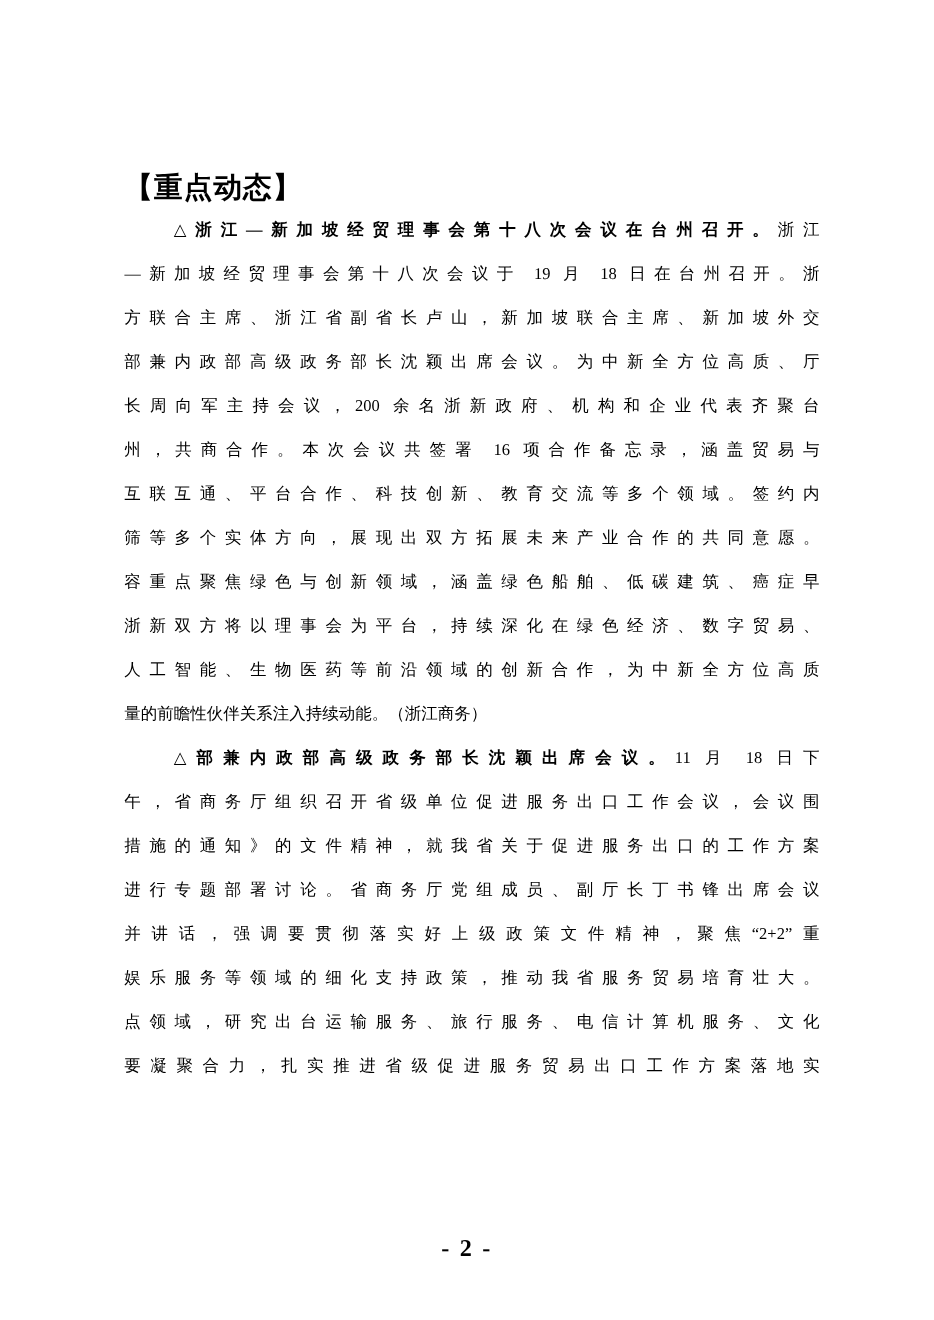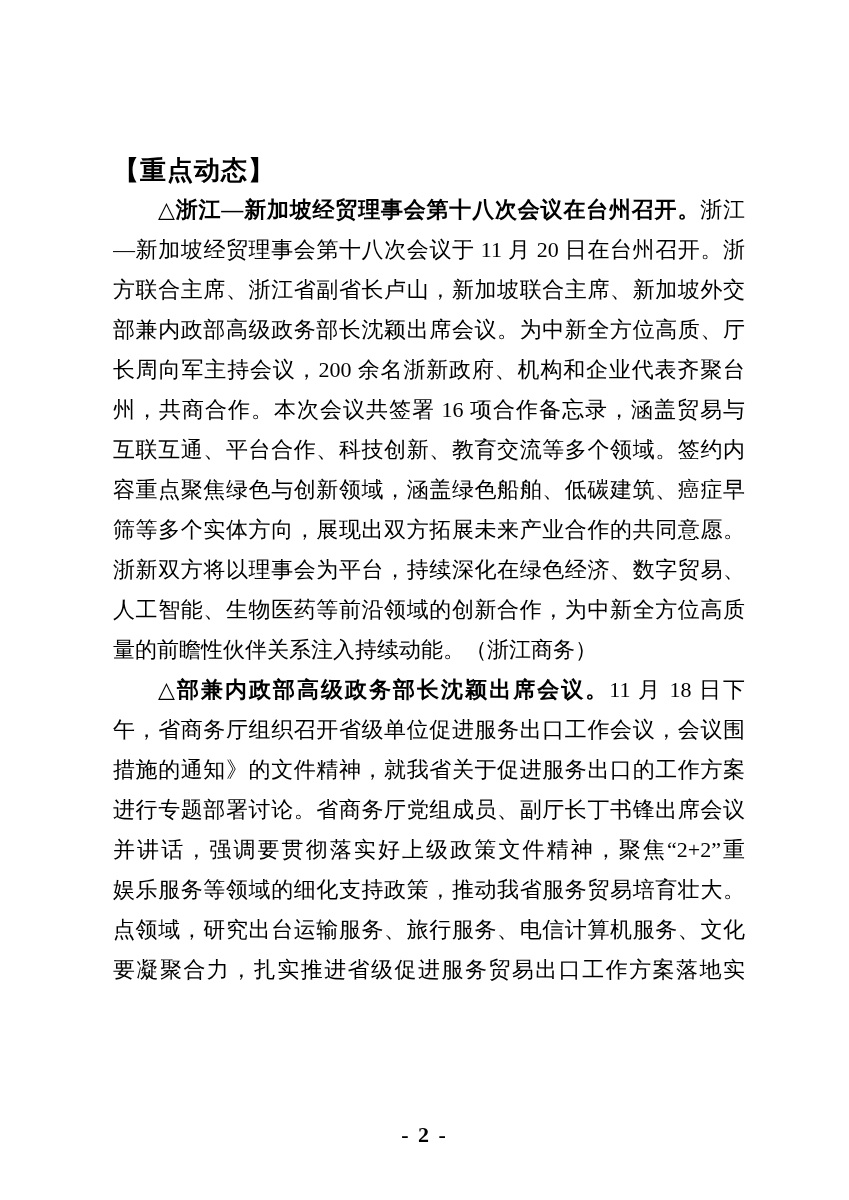--- a/index.html
+++ b/index.html
@@ -29,21 +29,21 @@
   .section-header {
     font-family: "Liberation Sans", "DejaVu Sans", sans-serif;
     font-size: 26px;
     font-weight: 700;
     line-height: 40px;
     height: 40px;
     letter-spacing: 1px;
     white-space: nowrap;
   }
   .line {
-    font-size: 22px;
+    font-size: 15px;
     line-height: 40px;
     height: 40px;
     text-align: justify;
     text-align-last: justify;
     -moz-text-align-last: justify;
     overflow: hidden;
   }
   .line.lastline {
     text-align-last: left;
     -moz-text-align-last: left;
@@ -69,28 +69,28 @@
 </style>
 </head>
 <body>
 
 <div class="page">
   <div class="content">
     <div class="section-header">【重点动态】</div>
     <div id="paragraphs">
         <div>
           <div class="line indent"><span class="bold">△浙江—新加坡经贸理事会第十八次会议在台州召开。</span><span class="normal">浙江</span></div>
-          <div class="line"><span class="normal">—新加坡经贸理事会第十八次会议于 11 月 20 日在台州召开。浙</span></div>
+          <div class="line"><span class="normal">—新加坡经贸理事会第十八次会议于 19 月 18 日在台州召开。浙</span></div>
           <div class="line"><span class="normal">方联合主席、浙江省副省长卢山，新加坡联合主席、新加坡外交</span></div>
           <div class="line"><span class="normal">部兼内政部高级政务部长沈颖出席会议。为中新全方位高质、厅</span></div>
           <div class="line"><span class="normal">长周向军主持会议，200 余名浙新政府、机构和企业代表齐聚台</span></div>
           <div class="line"><span class="normal">州，共商合作。本次会议共签署 16 项合作备忘录，涵盖贸易与</span></div>
           <div class="line"><span class="normal">互联互通、平台合作、科技创新、教育交流等多个领域。签约内</span></div>
+          <div class="line"><span class="normal">筛等多个实体方向，展现出双方拓展未来产业合作的共同意愿。</span></div>
           <div class="line"><span class="normal">容重点聚焦绿色与创新领域，涵盖绿色船舶、低碳建筑、癌症早</span></div>
-          <div class="line"><span class="normal">筛等多个实体方向，展现出双方拓展未来产业合作的共同意愿。</span></div>
           <div class="line"><span class="normal">浙新双方将以理事会为平台，持续深化在绿色经济、数字贸易、</span></div>
           <div class="line"><span class="normal">人工智能、生物医药等前沿领域的创新合作，为中新全方位高质</span></div>
           <div class="line lastline"><span class="normal">量的前瞻性伙伴关系注入持续动能。（浙江商务）</span></div>
         </div>
         <div>
           <div class="line indent"><span class="bold">△部兼内政部高级政务部长沈颖出席会议。</span><span class="normal">11 月 18 日下</span></div>
           <div class="line"><span class="normal">午，省商务厅组织召开省级单位促进服务出口工作会议，会议围</span></div>
           <div class="line"><span class="normal">措施的通知》的文件精神，就我省关于促进服务出口的工作方案</span></div>
           <div class="line"><span class="normal">进行专题部署讨论。省商务厅党组成员、副厅长丁书锋出席会议</span></div>
           <div class="line"><span class="normal">并讲话，强调要贯彻落实好上级政策文件精神，聚焦“2+2”重</span></div>

